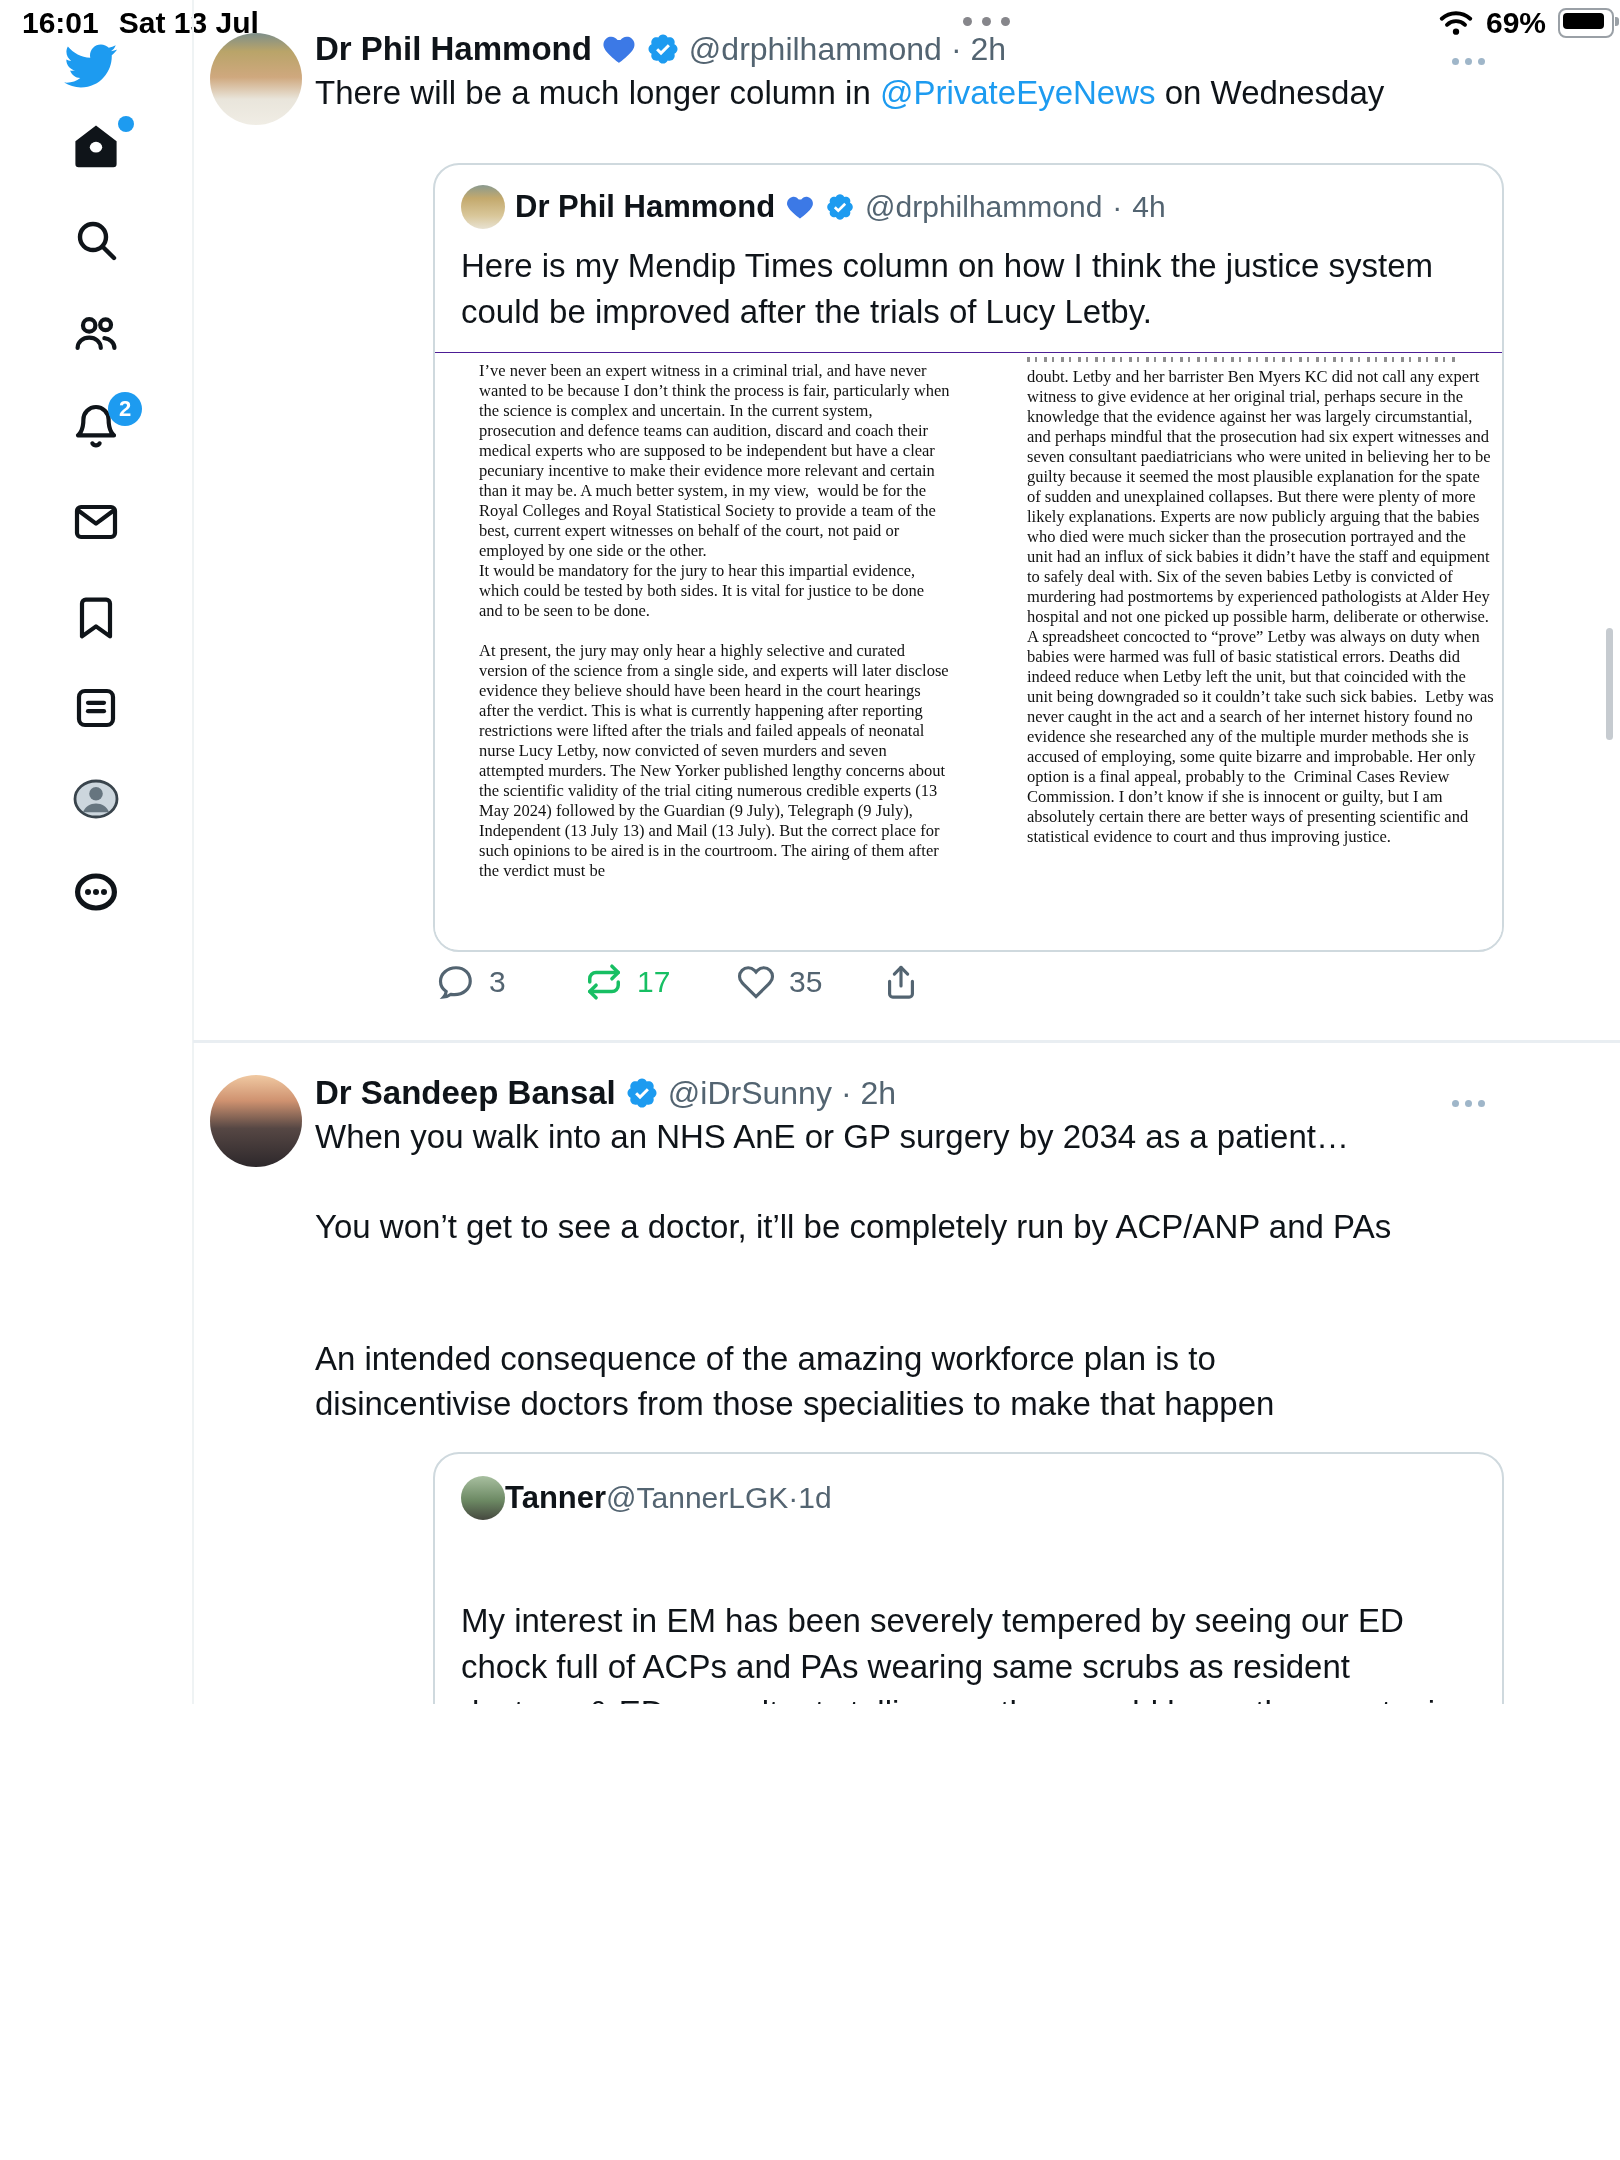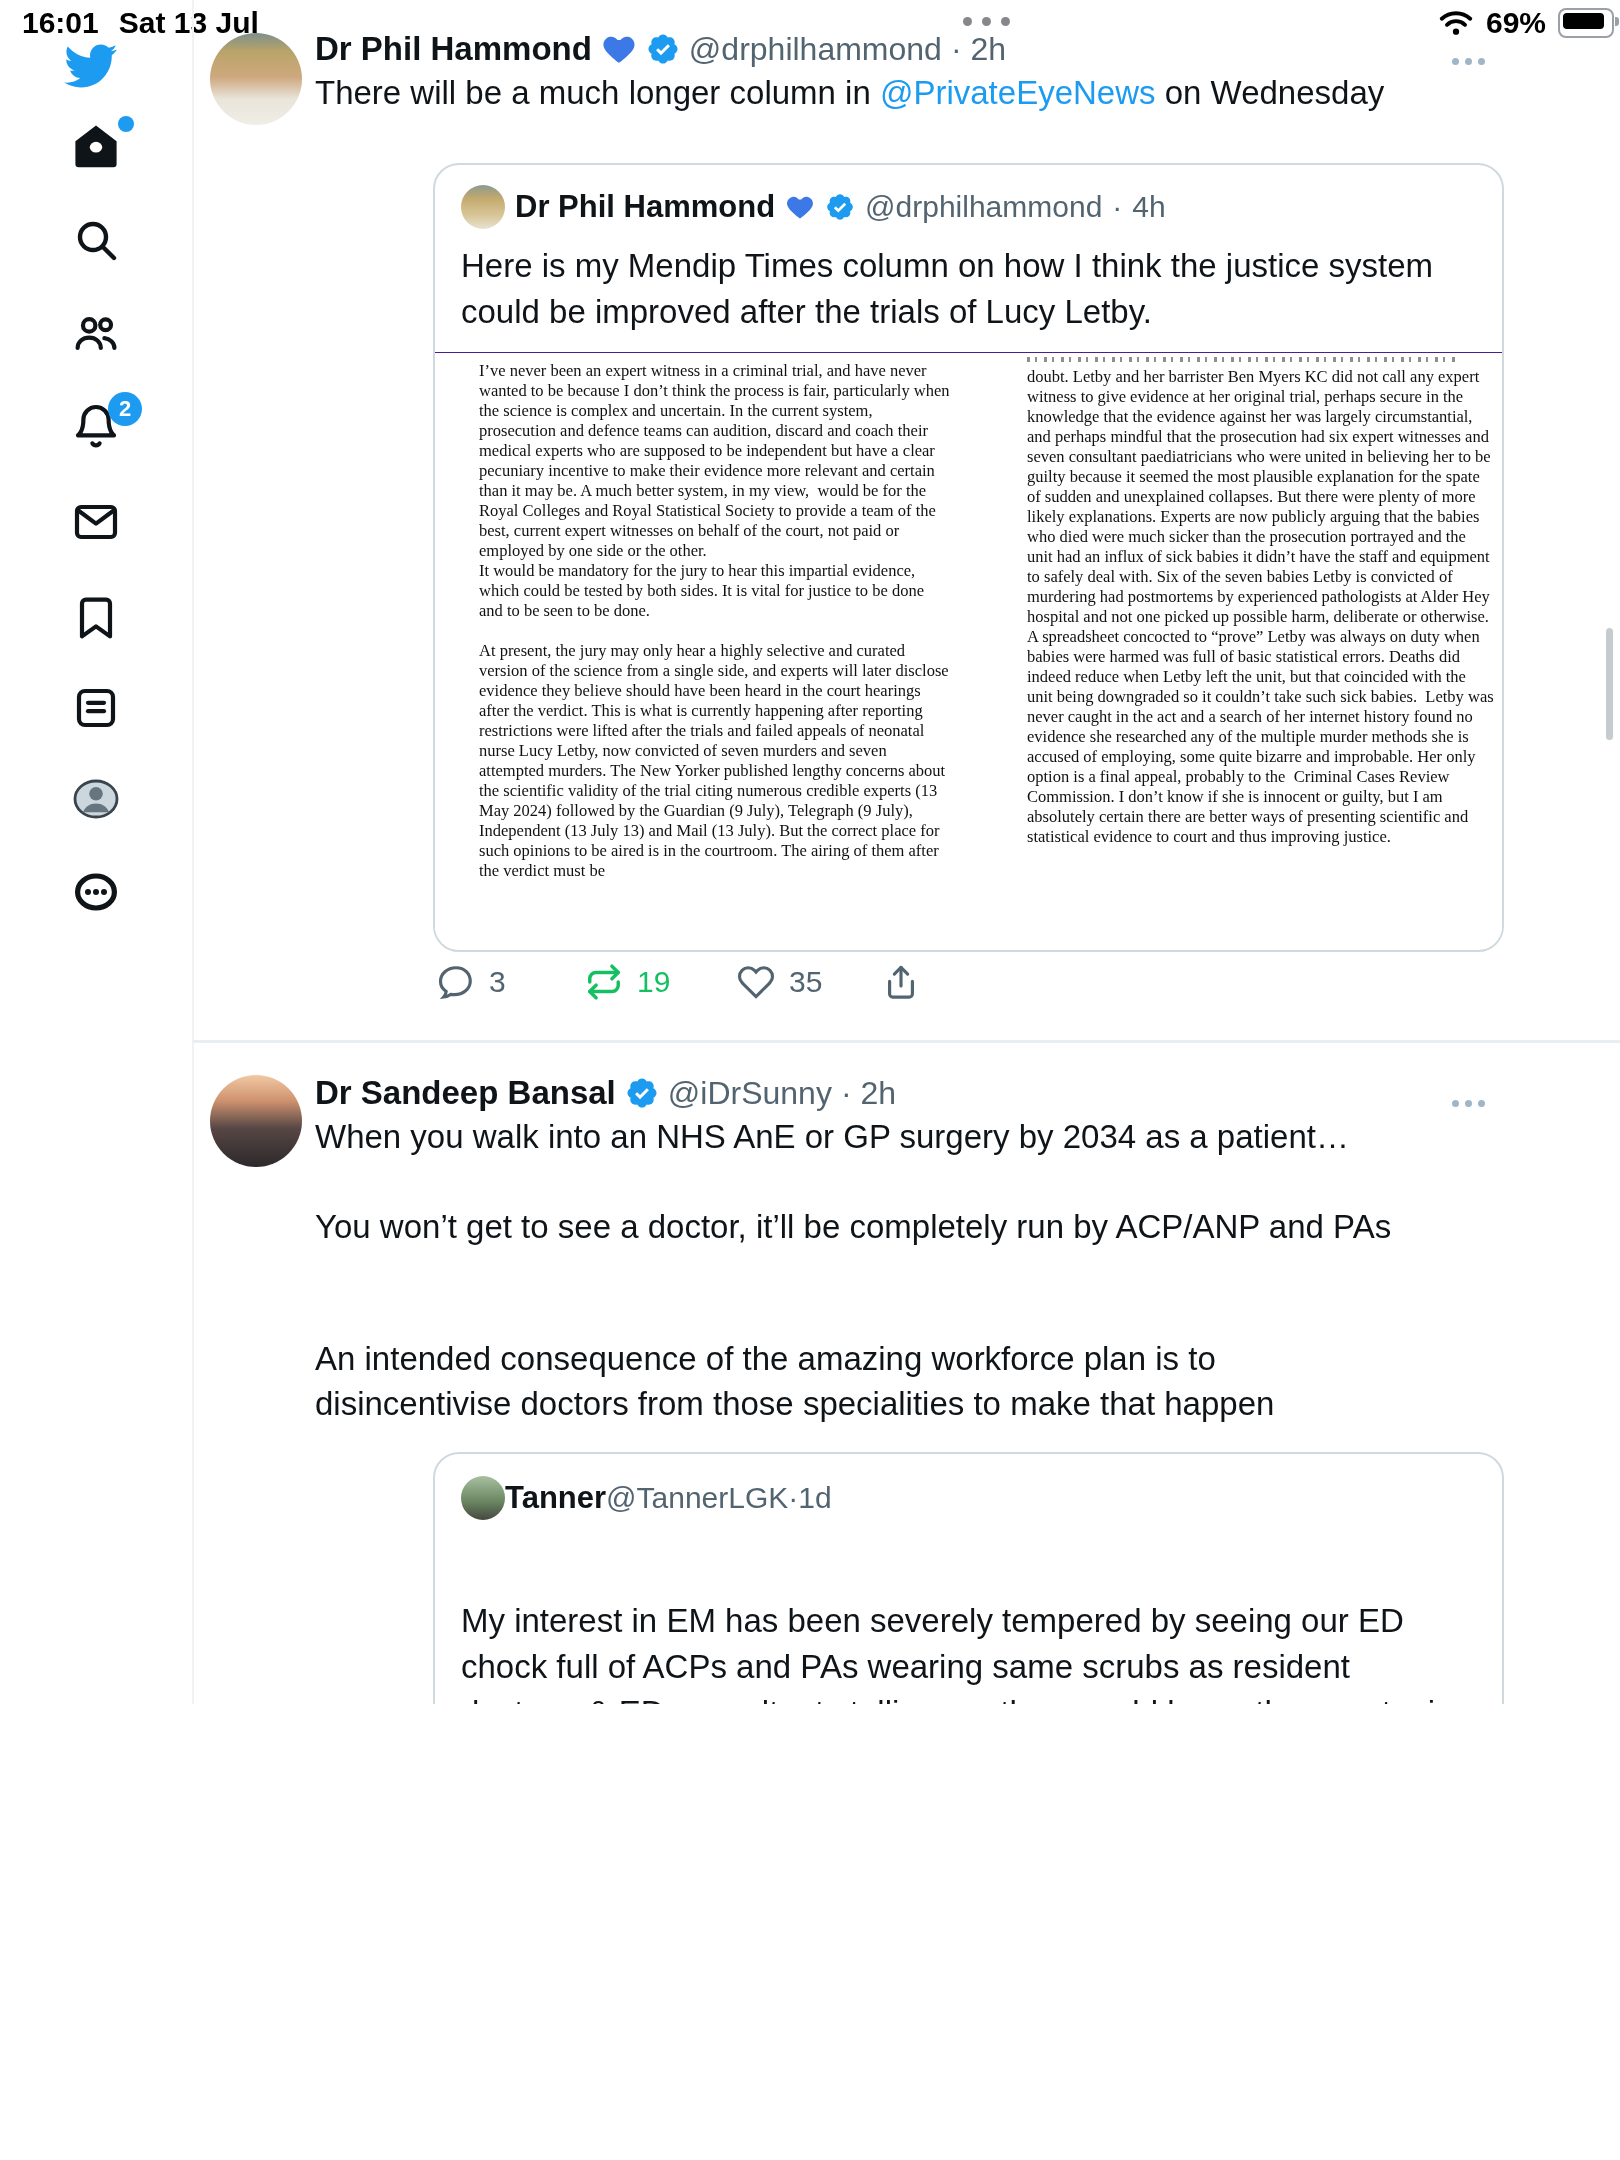--- a/index.html
+++ b/index.html
@@ -222,21 +222,21 @@
         </svg>
       <span class="count">3</span>
     </div>
     <div class="abs action rt" style="left:585px;top:963px;">
       <svg viewBox="0 0 24 24" fill="none" stroke="currentColor" stroke-width="2.2" stroke-linecap="round" stroke-linejoin="round">
           <polyline points="17 2 21 6 17 10"></polyline>
           <path d="M3 12V10a4 4 0 0 1 4-4h14"></path>
           <polyline points="7 22 3 18 7 14"></polyline>
           <path d="M21 12v2a4 4 0 0 1-4 4H3"></path>
         </svg>
-      <span class="count">19</span>
+      <span class="count">17</span>
     </div>
     <div class="abs action" style="left:737px;top:963px;">
       <svg viewBox="0 0 24 24" fill="none" stroke="currentColor" stroke-width="2">
           <path d="M20.8 4.6a5.5 5.5 0 0 0-7.8 0L12 5.7l-1-1.1a5.5 5.5 0 0 0-7.8 7.8l1 1.1L12 21.2l7.8-7.7 1-1.1a5.5 5.5 0 0 0 0-7.8z"></path>
         </svg>
       <span class="count">35</span>
     </div>
     <div class="abs action" style="left:882px;top:963px;">
       <svg viewBox="0 0 24 24" fill="none" stroke="currentColor" stroke-width="2" stroke-linecap="round" stroke-linejoin="round">
           <line x1="12" y1="2.8" x2="12" y2="14.5"></line>

